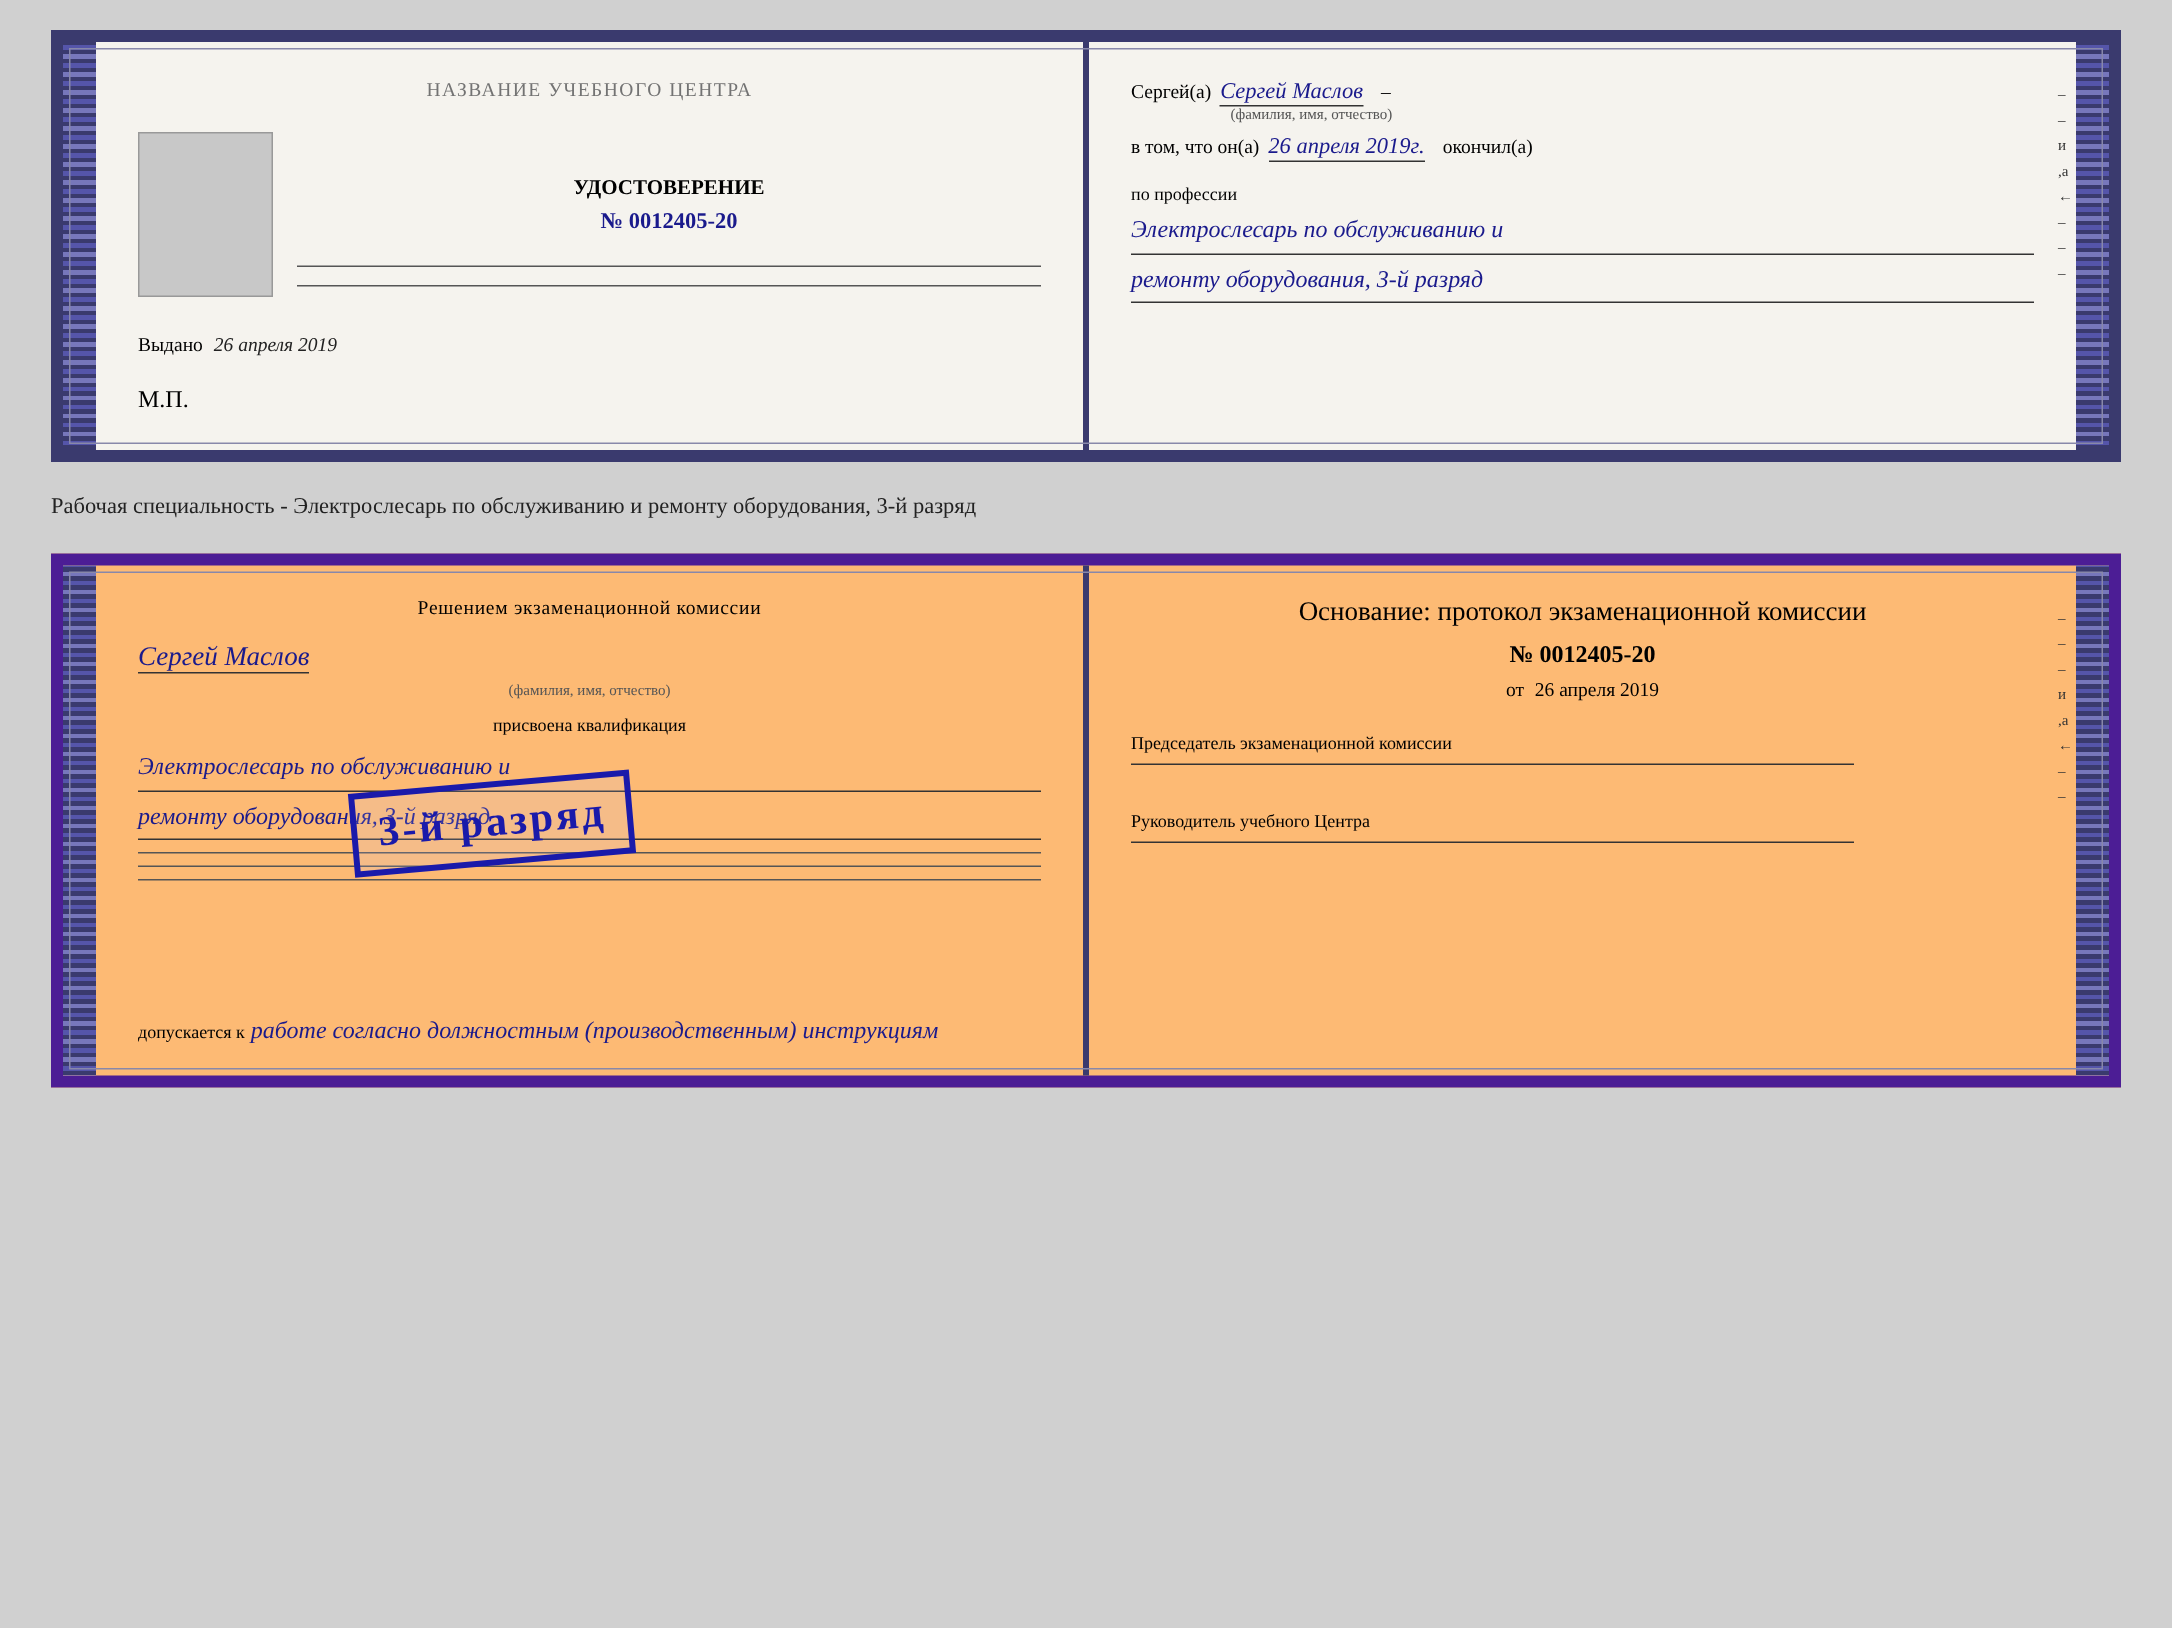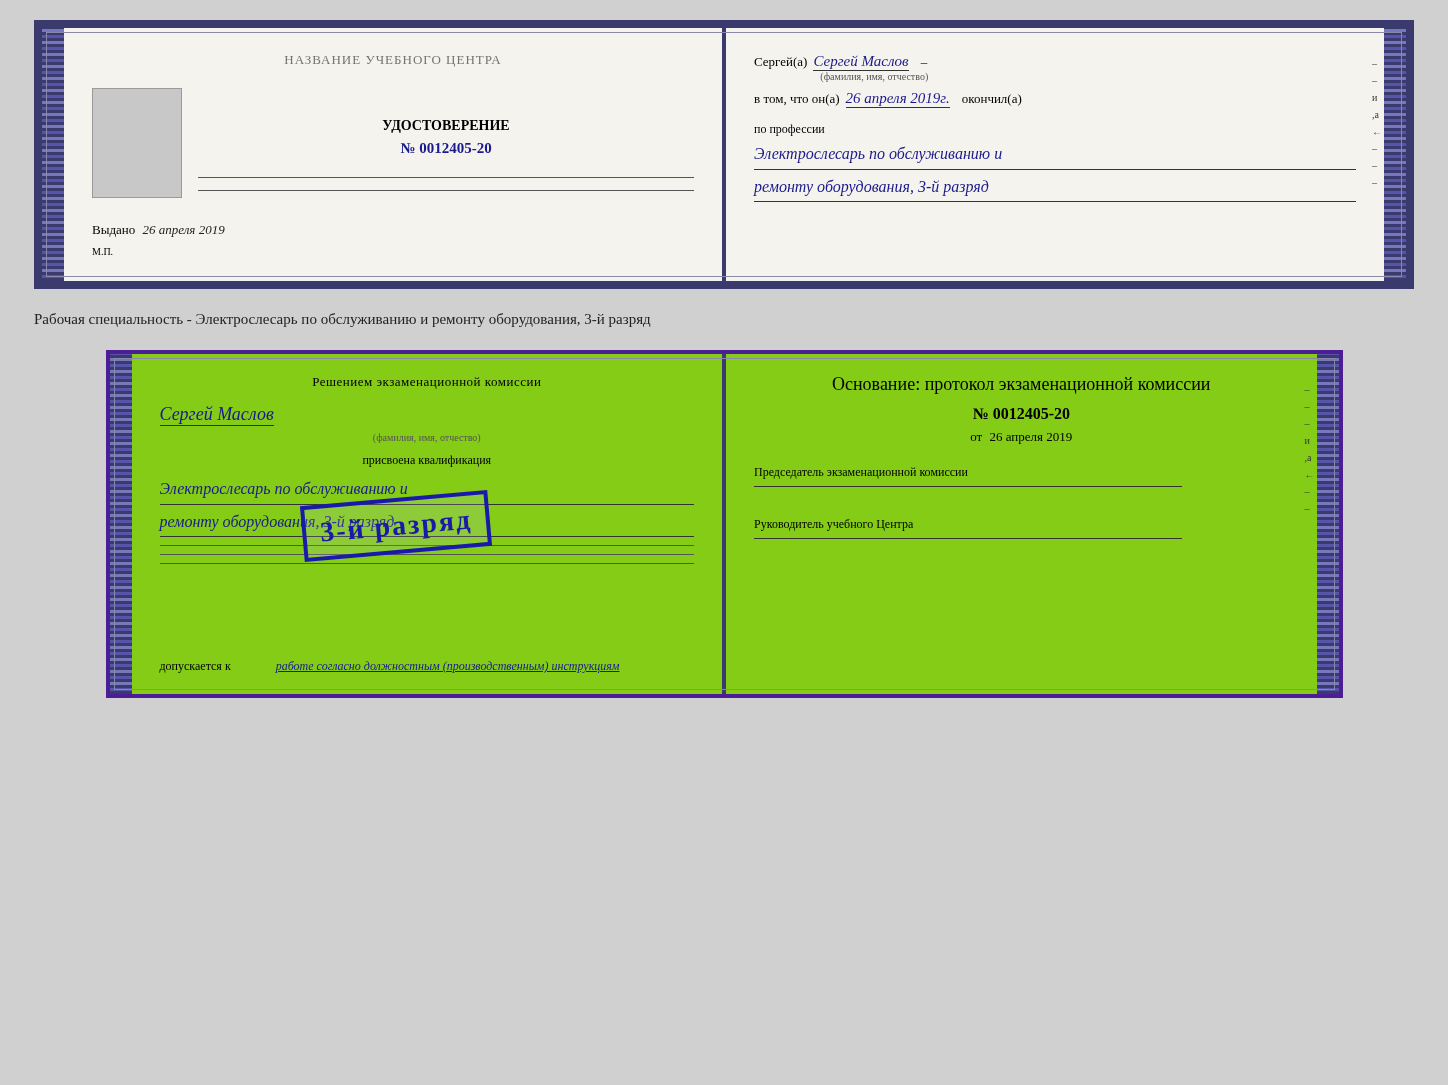--- a/index.html
+++ b/index.html
@@ -96,22 +96,22 @@
       margin: 12px 0;
     }
 
     .cert-vydano {
       font-size: 13px;
       margin-top: 16px;
       clear: both;
     }
 
     .cert-mp {
-      font-size: 10px;
-      margin-top: 8px;
+      font-size: 16px;
+      margin-top: 20px;
     }
 
     .handwritten {
       font-style: italic;
       color: #1a1a8c;
       font-size: 15px;
       border-bottom: 1px solid #333;
       display: inline-block;
     }
 
@@ -162,23 +162,23 @@
     .specialty-text {
       width: 1380px;
       font-size: 15px;
       color: #222;
       padding: 4px 0;
       line-height: 1.4;
     }
 
     
     .second-card {
-      background: #84cc16;
-      border: 4px solid #4c1d95;
-      width: 1237px;
+      background: #fdba74;
+      border: 8px solid #4c1d95;
+      width: 1380px;
       display: flex;
       position: relative;
     }
 
     .second-card::before {
       content: '';
       position: absolute;
       top: 4px; left: 4px; right: 4px; bottom: 4px;
       border: 1px solid #8888aa;
       pointer-events: none;
@@ -368,21 +368,21 @@
     <div class="cert-line" style="margin:8px 0;"></div>
     <div class="cert-line" style="margin:8px 0;"></div>
     <div class="cert-line" style="margin:8px 0;"></div>
 
     <div class="stamp-overlay">
       <div class="stamp-text">3-й разряд</div>
     </div>
 
     <div style="position:absolute; bottom:20px; left:28px; right:28px;">
       <span style="font-size:12px;margin-top:22px;">допускается к</span>
-      <span style="font-size:12px; font-style:italic; color:#1a1a8c; text-decoration:underline;margin-left:41px;">работе согласно должностным (производственным) инструкциям</span>
+      <span style="font-size:16px; font-style:italic; color:#1a1a8c; ">работе согласно должностным (производственным) инструкциям</span>
     </div>
   </div>
 
   <div class="cert-divider"></div>
 
   <div class="card2-right" style="position:relative; min-height:340px;">
 
     <div class="side-labels">
       <span>–</span>
       <span>–</span>

